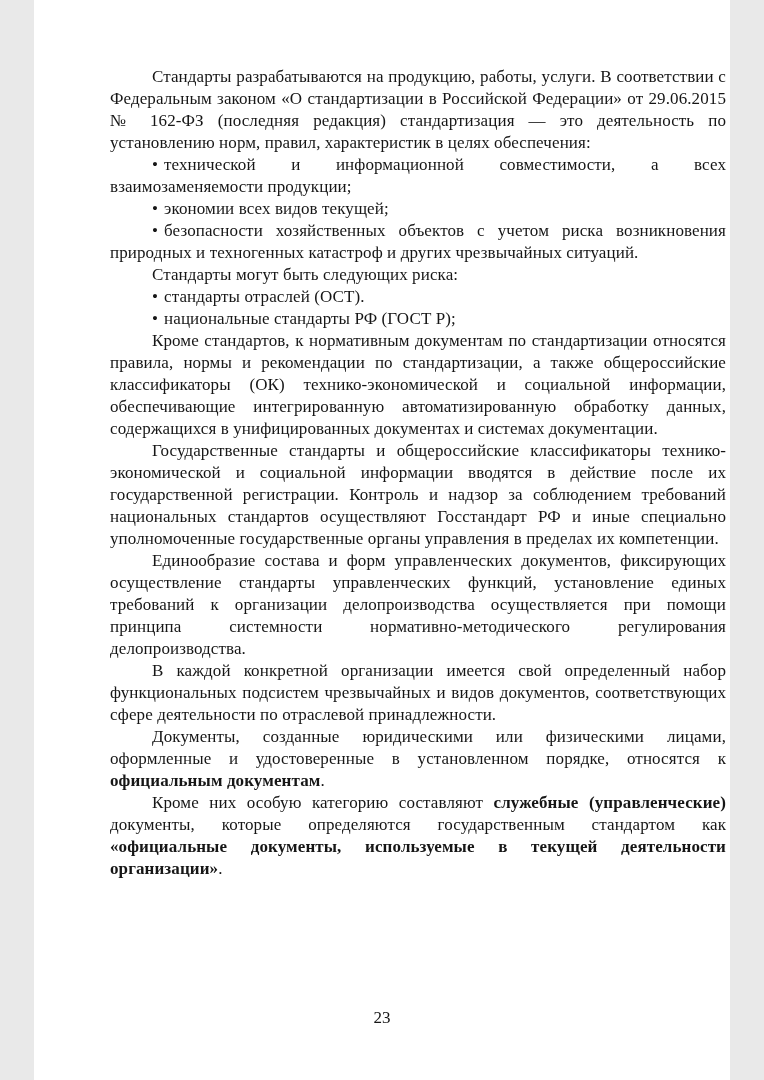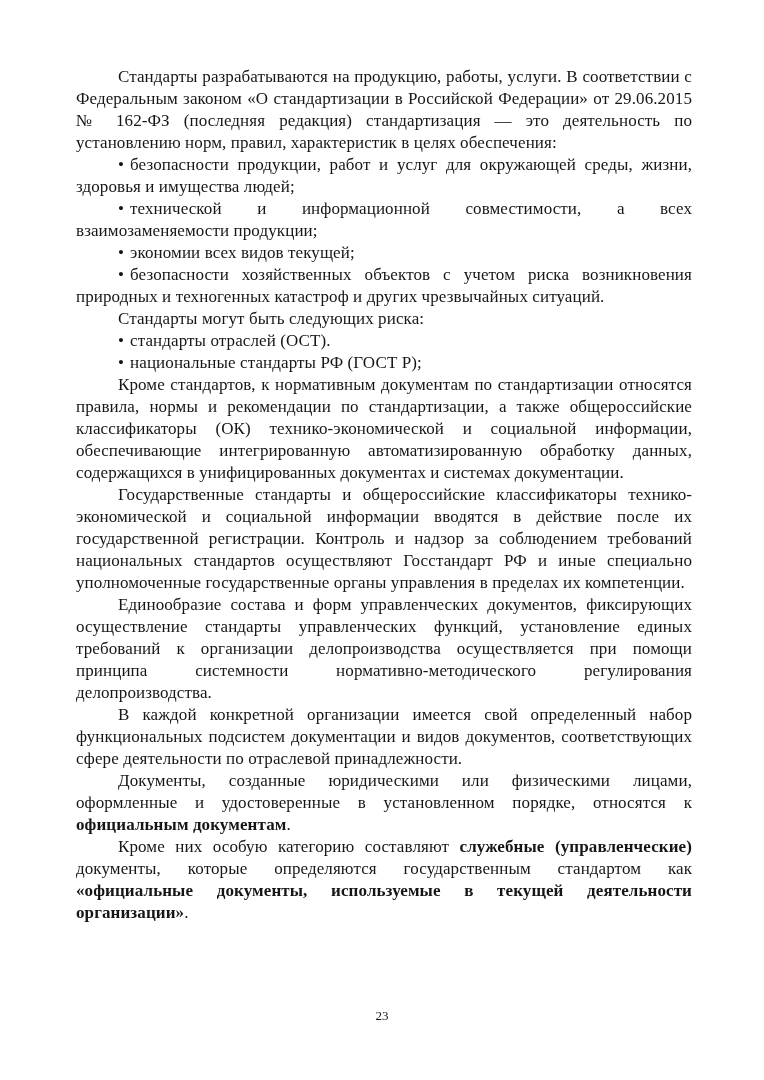--- a/index.html
+++ b/index.html
@@ -2,21 +2,21 @@
 <html lang="ru"><head>
 <meta charset="utf-8">
 <style>
   html, body {
     margin: 0;
     padding: 0;
     background: #e9e9e9;
   }
   .page {
     position: relative;
-    width: 764px;
+    width: 696px;
     height: 1080px;
     margin: 0 auto;
     background: #ffffff;
     overflow: hidden;
     font-family: "Liberation Serif", "DejaVu Serif", serif;
     color: #161616;
   }
   .page-content {
     position: absolute;
     top: 66px;
@@ -36,38 +36,37 @@
   }
   .bullet-marker {
     padding-right: 6px;
   }
   .page-number {
     position: absolute;
     top: 1008px;
     left: 0;
     width: 100%;
     text-align: center;
-    font-size: 13px;
+    font-size: 17px;
     color: #161616;
   }
 </style>
 </head>
 <body>
 
 <div class="page">
   <div class="page-content">
       <p class="para"><span>Стандарты разрабатываются на продукцию, работы, услуги. В соответствии с Федеральным законом «О стандартизации в Российской Федерации» от 29.06.2015 № 162-ФЗ (последняя редакция) стандартизация — это деятельность по установлению норм, правил, характеристик в целях обеспечения:</span></p>
-      <p class="para"><span class="bullet-marker">•</span><span>безопасности продукции, работ и услуг для окружающей среды, жизни, здоровья и имущества людей;</span></p>
       <p class="para"><span class="bullet-marker">•</span><span>технической и информационной совместимости, а всех взаимозаменяемости продукции;</span></p>
       <p class="para"><span class="bullet-marker">•</span><span>экономии всех видов текущей;</span></p>
       <p class="para"><span class="bullet-marker">•</span><span>безопасности хозяйственных объектов с учетом риска возникновения природных и техногенных катастроф и других чрезвычайных ситуаций.</span></p>
       <p class="para"><span>Стандарты могут быть следующих риска:</span></p>
       <p class="para"><span class="bullet-marker">•</span><span>стандарты отраслей (ОСТ).</span></p>
       <p class="para"><span class="bullet-marker">•</span><span>национальные стандарты РФ (ГОСТ Р);</span></p>
       <p class="para"><span>Кроме стандартов, к нормативным документам по стандартизации относятся правила, нормы и рекомендации по стандартизации, а также общероссийские классификаторы (ОК) технико-экономической и социальной информации, обеспечивающие интегрированную автоматизированную обработку данных, содержащихся в унифицированных документах и системах документации.</span></p>
       <p class="para"><span>Государственные стандарты и общероссийские классификаторы технико-экономической и социальной информации вводятся в действие после их государственной регистрации. Контроль и надзор за соблюдением требований национальных стандартов осуществляют Госстандарт РФ и иные специально уполномоченные государственные органы управления в пределах их компетенции.</span></p>
       <p class="para"><span>Единообразие состава и форм управленческих документов, фиксирующих осуществление стандарты управленческих функций, установление единых требований к организации делопроизводства осуществляется при помощи принципа системности нормативно-методического регулирования делопроизводства.</span></p>
-      <p class="para"><span>В каждой конкретной организации имеется свой определенный набор функциональных подсистем документации и видов документов, соответствующих сфере деятельности по отраслевой принадлежности.</span></p>
+      <p class="para"><span>В каждой конкретной организации имеется свой определенный набор функциональных подсистем чрезвычайных и видов документов, соответствующих сфере деятельности по отраслевой принадлежности.</span></p>
       <p class="para"><span>Документы, созданные юридическими или физическими лицами, оформленные и удостоверенные в установленном порядке, относятся к </span><b>официальным документам</b><span>.</span></p>
       <p class="para"><span>Кроме них особую категорию составляют </span><b>служебные (управленческие)</b><span> документы, которые определяются государственным стандартом как </span><b>«официальные документы, используемые в текущей деятельности организации»</b><span>.</span></p>
     </div>
   <div class="page-number">23</div>
 </div>
 
 </body></html>

